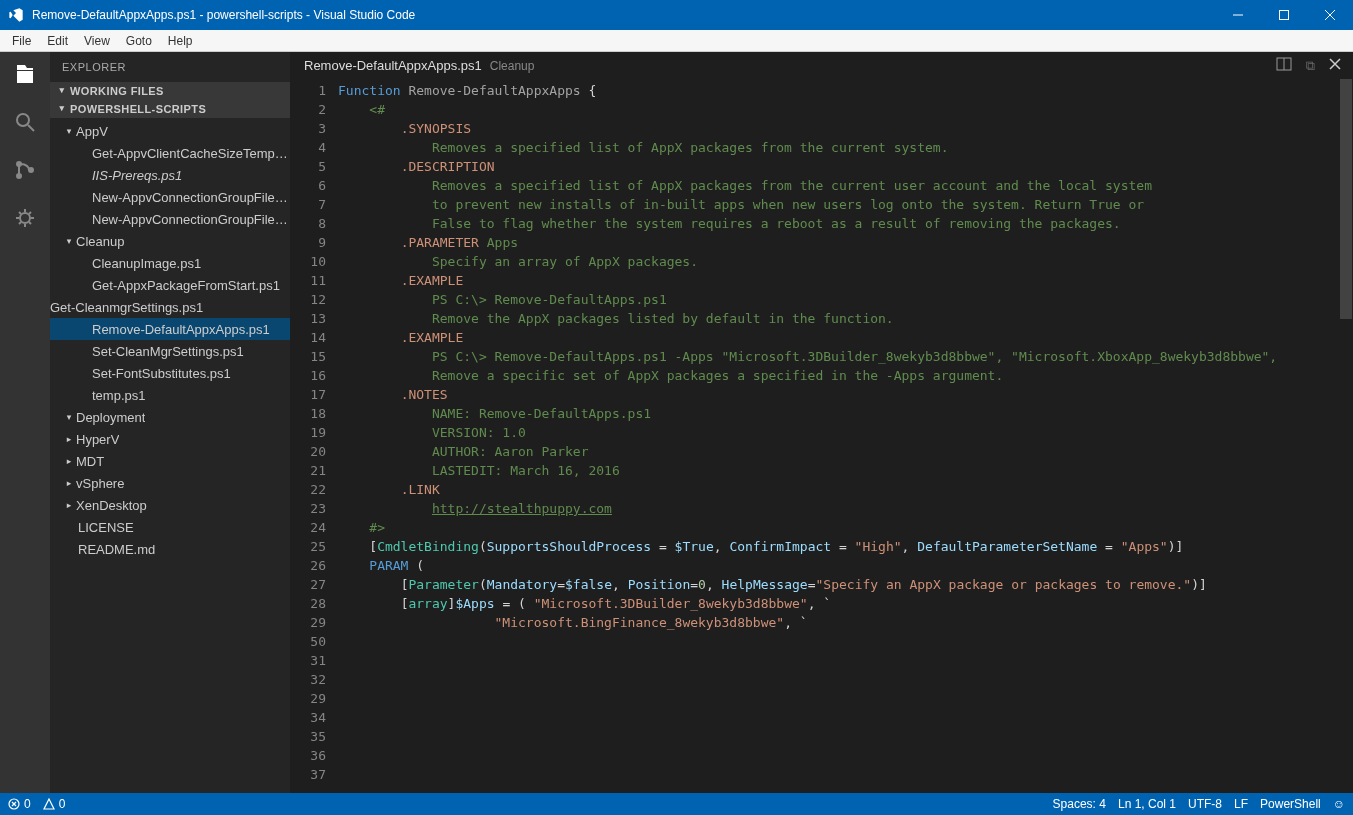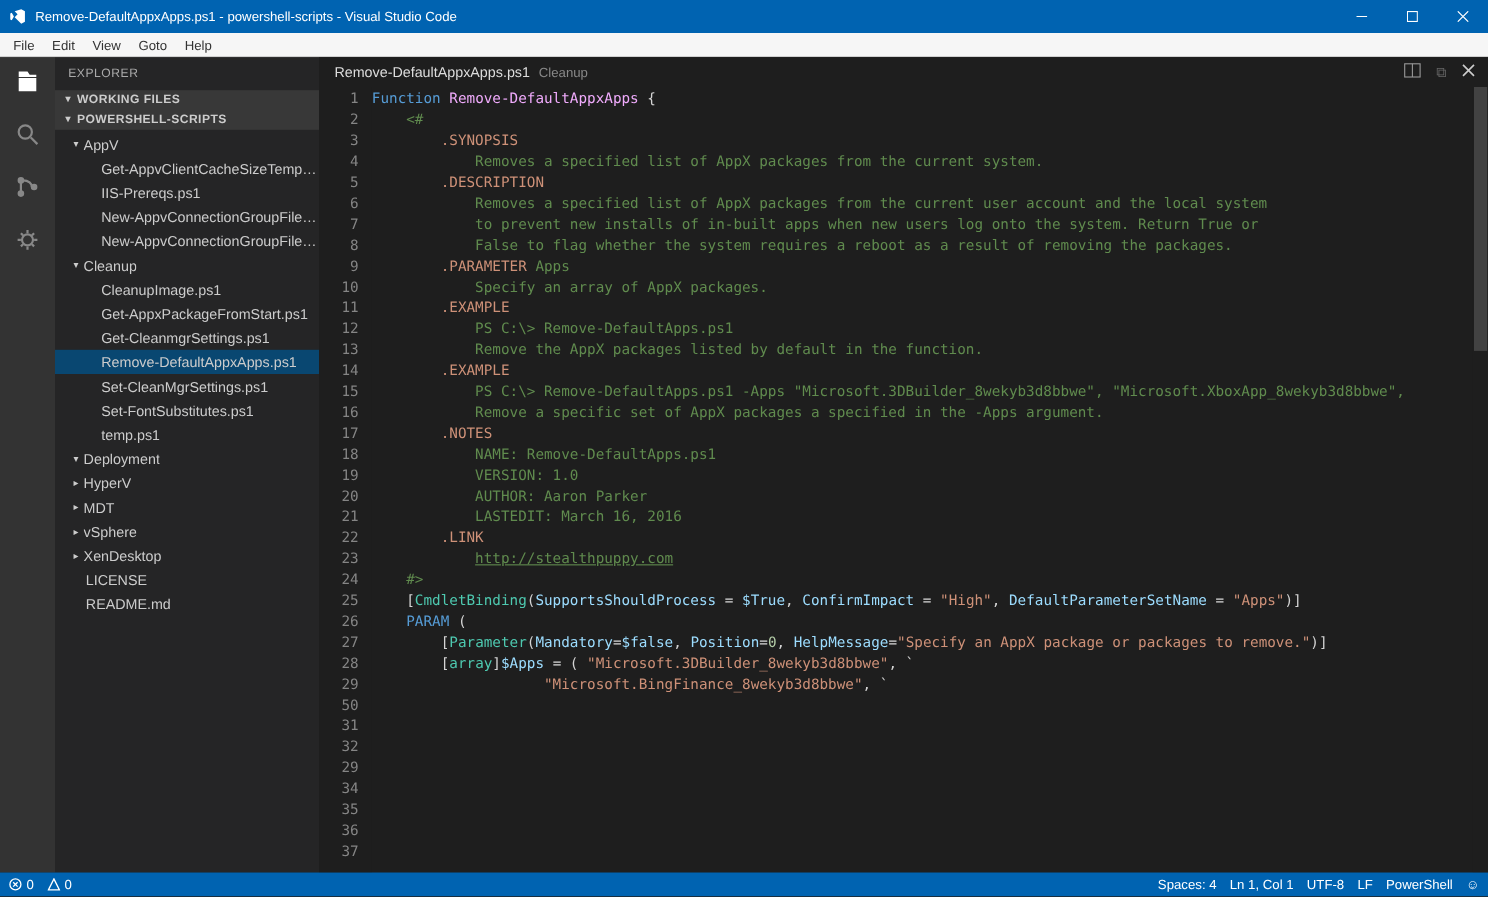--- a/index.html
+++ b/index.html
@@ -46,21 +46,21 @@
 .tabs-right svg { stroke:#999; fill:none; }
 .editor { flex:1; display:flex; overflow:hidden; position:relative; }
 .gutter { width:48px; background:#1e1e1e; color:#858585; text-align:right; padding-right:12px; font-family:Consolas, monospace; font-size:13px; line-height:19px; padding-top:2px; }
 .code { flex:1; font-family:Consolas, monospace; font-size:13px; line-height:19px; padding-top:2px; white-space:pre; color:#d4d4d4; overflow:hidden; }
 .code .content { position:relative; z-index:1; }
 .scrollbar-v { position:absolute; right:0; top:0; width:14px; height:100%; background:#1e1e1e; }
 .scrollbar-v .thumb { position:absolute; right:1px; width:12px; background:#424242; }
 
 
 .kw { color:#569cd6; }
-.fn { color:#f0abfc;margin-top:48px; }
+.fn { color:#a3a3a3;margin-top:48px; }
 .cm { color:#608b4e; }
 .dot { color:#ce9178;text-align:center; }
 .ps { color:#9cdcfe; }
 .str { color:#ce9178; }
 .num { color:#b5cea8; }
 .punc { color:#d4d4d4; }
 .br { color:#d4d4d4; }
 .attr { color:#4ec9b0; }
 .var { color:#9cdcfe; }
 .type { color:#4ec9b0; }
@@ -148,40 +148,40 @@
         <span>POWERSHELL-SCRIPTS</span>
       </div>
     <div class="tree" id="tree">
         <div class="tree-row" style="padding-left: 14px;">
           <span class="tw">▾</span>
           <span class="label">AppV</span>
         </div>
         <div class="tree-row" style="padding-left: 42px;">
           <span class="label">Get-AppvClientCacheSizeTemp…</span>
         </div>
-        <div class="tree-row" style="padding-left: 42px;">
+        <div class="tree-row" style="padding-left: 42px; font-style: italic;">
           <span class="label">IIS-Prereqs.ps1</span>
         </div>
         <div class="tree-row" style="padding-left: 42px;">
           <span class="label">New-AppvConnectionGroupFile…</span>
         </div>
         <div class="tree-row" style="padding-left: 42px;">
           <span class="label">New-AppvConnectionGroupFile…</span>
         </div>
         <div class="tree-row" style="padding-left: 14px;">
           <span class="tw">▾</span>
           <span class="label">Cleanup</span>
         </div>
         <div class="tree-row" style="padding-left: 42px;">
           <span class="label">CleanupImage.ps1</span>
         </div>
         <div class="tree-row" style="padding-left: 42px; align-items: center;">
           <span class="label">Get-AppxPackageFromStart.ps1</span>
         </div>
-        <div class="tree-row" style="padding-left: 42px;">
+        <div class="tree-row" style="">
           <span class="label">Get-CleanmgrSettings.ps1</span>
         </div>
         <div class="tree-row selected" style="padding-left: 42px;">
           <span class="label">Remove-DefaultAppxApps.ps1</span>
         </div>
         <div class="tree-row" style="padding-left: 42px;">
           <span class="label">Set-CleanMgrSettings.ps1</span>
         </div>
         <div class="tree-row" style="padding-left: 42px;">
           <span class="label">Set-FontSubstitutes.ps1</span>

